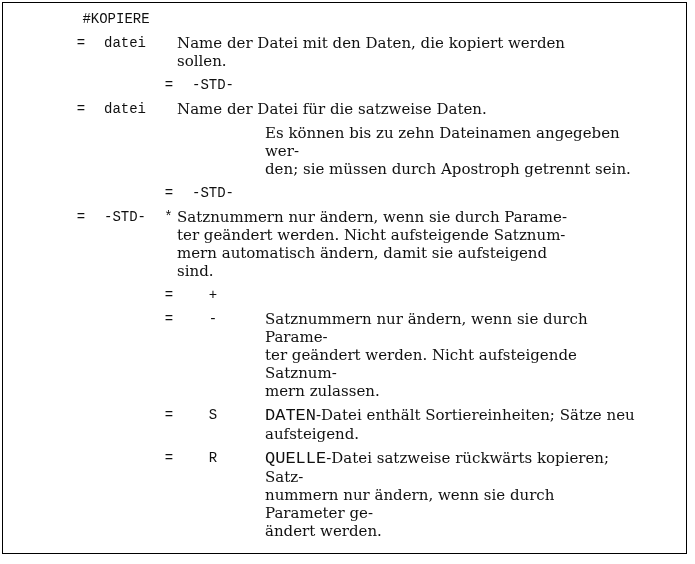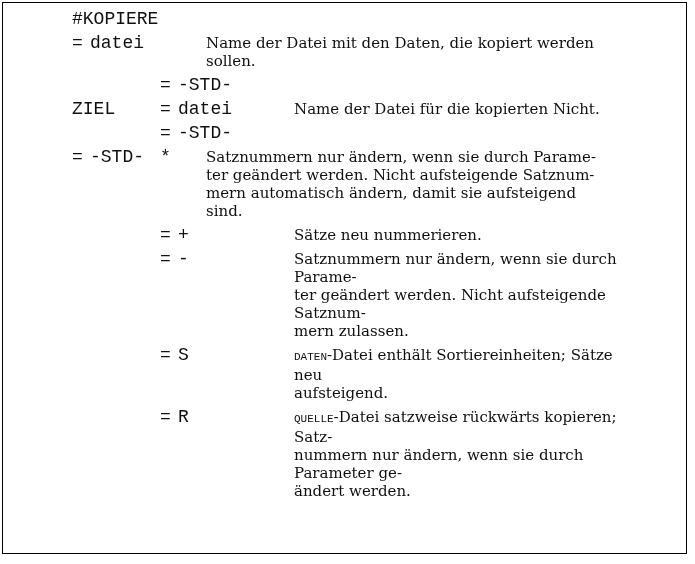--- a/index.html
+++ b/index.html
@@ -29,39 +29,39 @@
     padding: 7px 48px 0 69px;
   }
   .row {
     display: flex;
     align-items: flex-start;
     margin-bottom: 6px;
   }
   .cell { flex: none; }
   .mono {
     font-family: "Liberation Mono", "DejaVu Sans Mono", monospace;
-    font-size: 18px;
+    font-size: 14px;
     line-height: 18px;
     white-space: pre;
+    text-align: center;
   }
   .kw   { width: 88px; }
   .eq   { width: 18px; }
   .val  { width: 70px; }
   .star { width: 17px; }
   .desc {
     flex: 1 1 auto;
     font-family: "DejaVu Serif", "Liberation Serif", serif;
     font-size: 15px;
     line-height: 18px;
     white-space: pre-wrap;
-    margin-left: 29px;
   }
   .inline-code {
     font-family: "Liberation Mono", "DejaVu Sans Mono", monospace;
-    font-size: 11px;
+    font-size: 17px;
     line-height: 18px;
   }
 </style>
 </head>
 <body>
 
 <div class="frame">
   <div class="content" id="param-table">
   <div class="row">
     <span class="cell kw mono">#KOPIERE</span>
@@ -80,27 +80,34 @@
   </div>
 
   <div class="row">
     <span class="cell kw mono"></span>
     <span class="cell eq mono">=</span>
     <span class="cell val mono">-STD-</span>
     <span class="cell star mono"></span>
   </div>
 
   <div class="row">
-    <span class="cell kw mono">ZIEL</span>
     <span class="cell eq mono">=</span>
     <span class="cell val mono">datei</span>
     <span class="cell star mono"></span>
-    <span class="cell desc"><span>Name der Datei für die kopierten Nicht.</span></span>
+    <span class="cell desc"><span>Name der Datei für die satzweise Daten.</span></span>
   </div>
 
+  <div class="row">
+    <span class="cell kw mono"></span>
+    <span class="cell eq mono"></span>
+    <span class="cell val mono"></span>
+    <span class="cell star mono"></span>
+    <span class="cell desc"><span>Es können bis zu zehn Dateinamen angegeben wer-
+den; sie müssen durch Apostroph getrennt sein.</span></span>
+  </div>
 
   <div class="row">
     <span class="cell kw mono"></span>
     <span class="cell eq mono">=</span>
     <span class="cell val mono">-STD-</span>
     <span class="cell star mono"></span>
   </div>
 
   <div class="row">
     <span class="cell eq mono">=</span>
@@ -110,21 +117,20 @@
 ter geändert werden. Nicht aufsteigende Satznum-
 mern automatisch ändern, damit sie aufsteigend
 sind.</span></span>
   </div>
 
   <div class="row">
     <span class="cell kw mono"></span>
     <span class="cell eq mono">=</span>
     <span class="cell val mono">+</span>
     <span class="cell star mono"></span>
-    <span class="cell desc"><span>Sätze neu nummerieren.</span></span>
   </div>
 
   <div class="row">
     <span class="cell kw mono"></span>
     <span class="cell eq mono">=</span>
     <span class="cell val mono">-</span>
     <span class="cell star mono"></span>
     <span class="cell desc"><span>Satznummern nur ändern, wenn sie durch Parame-
 ter geändert werden. Nicht aufsteigende Satznum-
 mern zulassen.</span></span>

